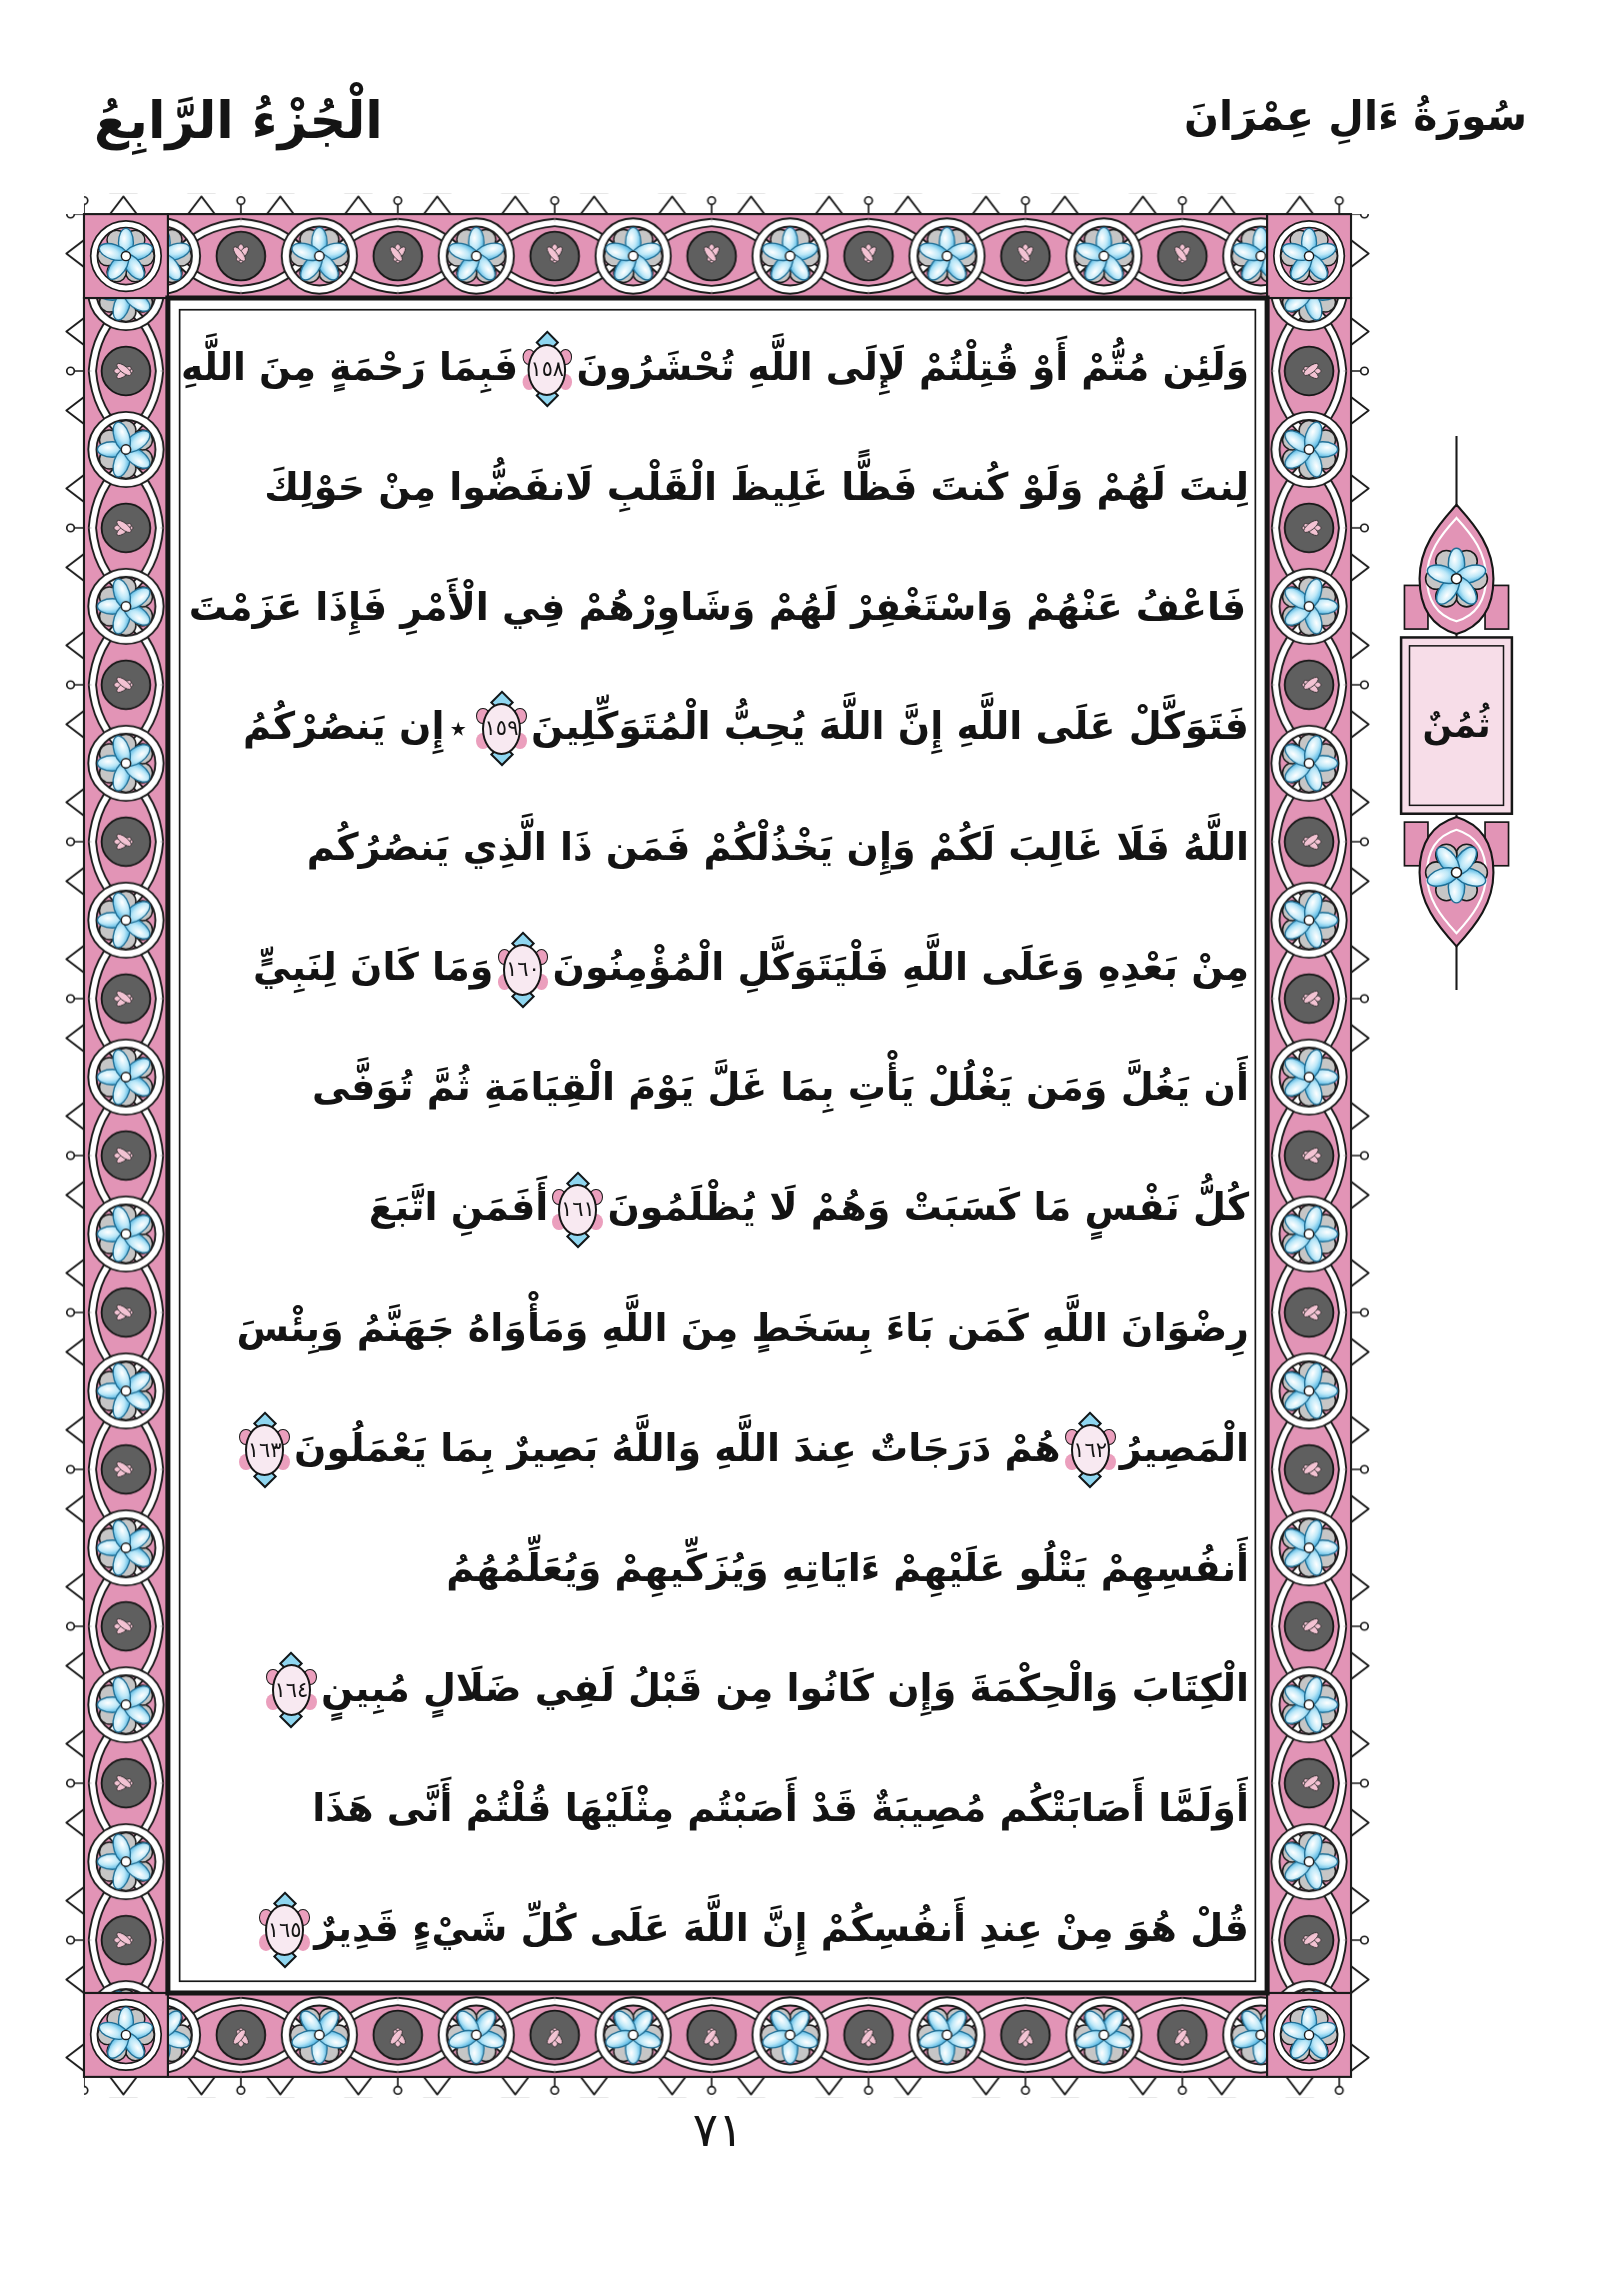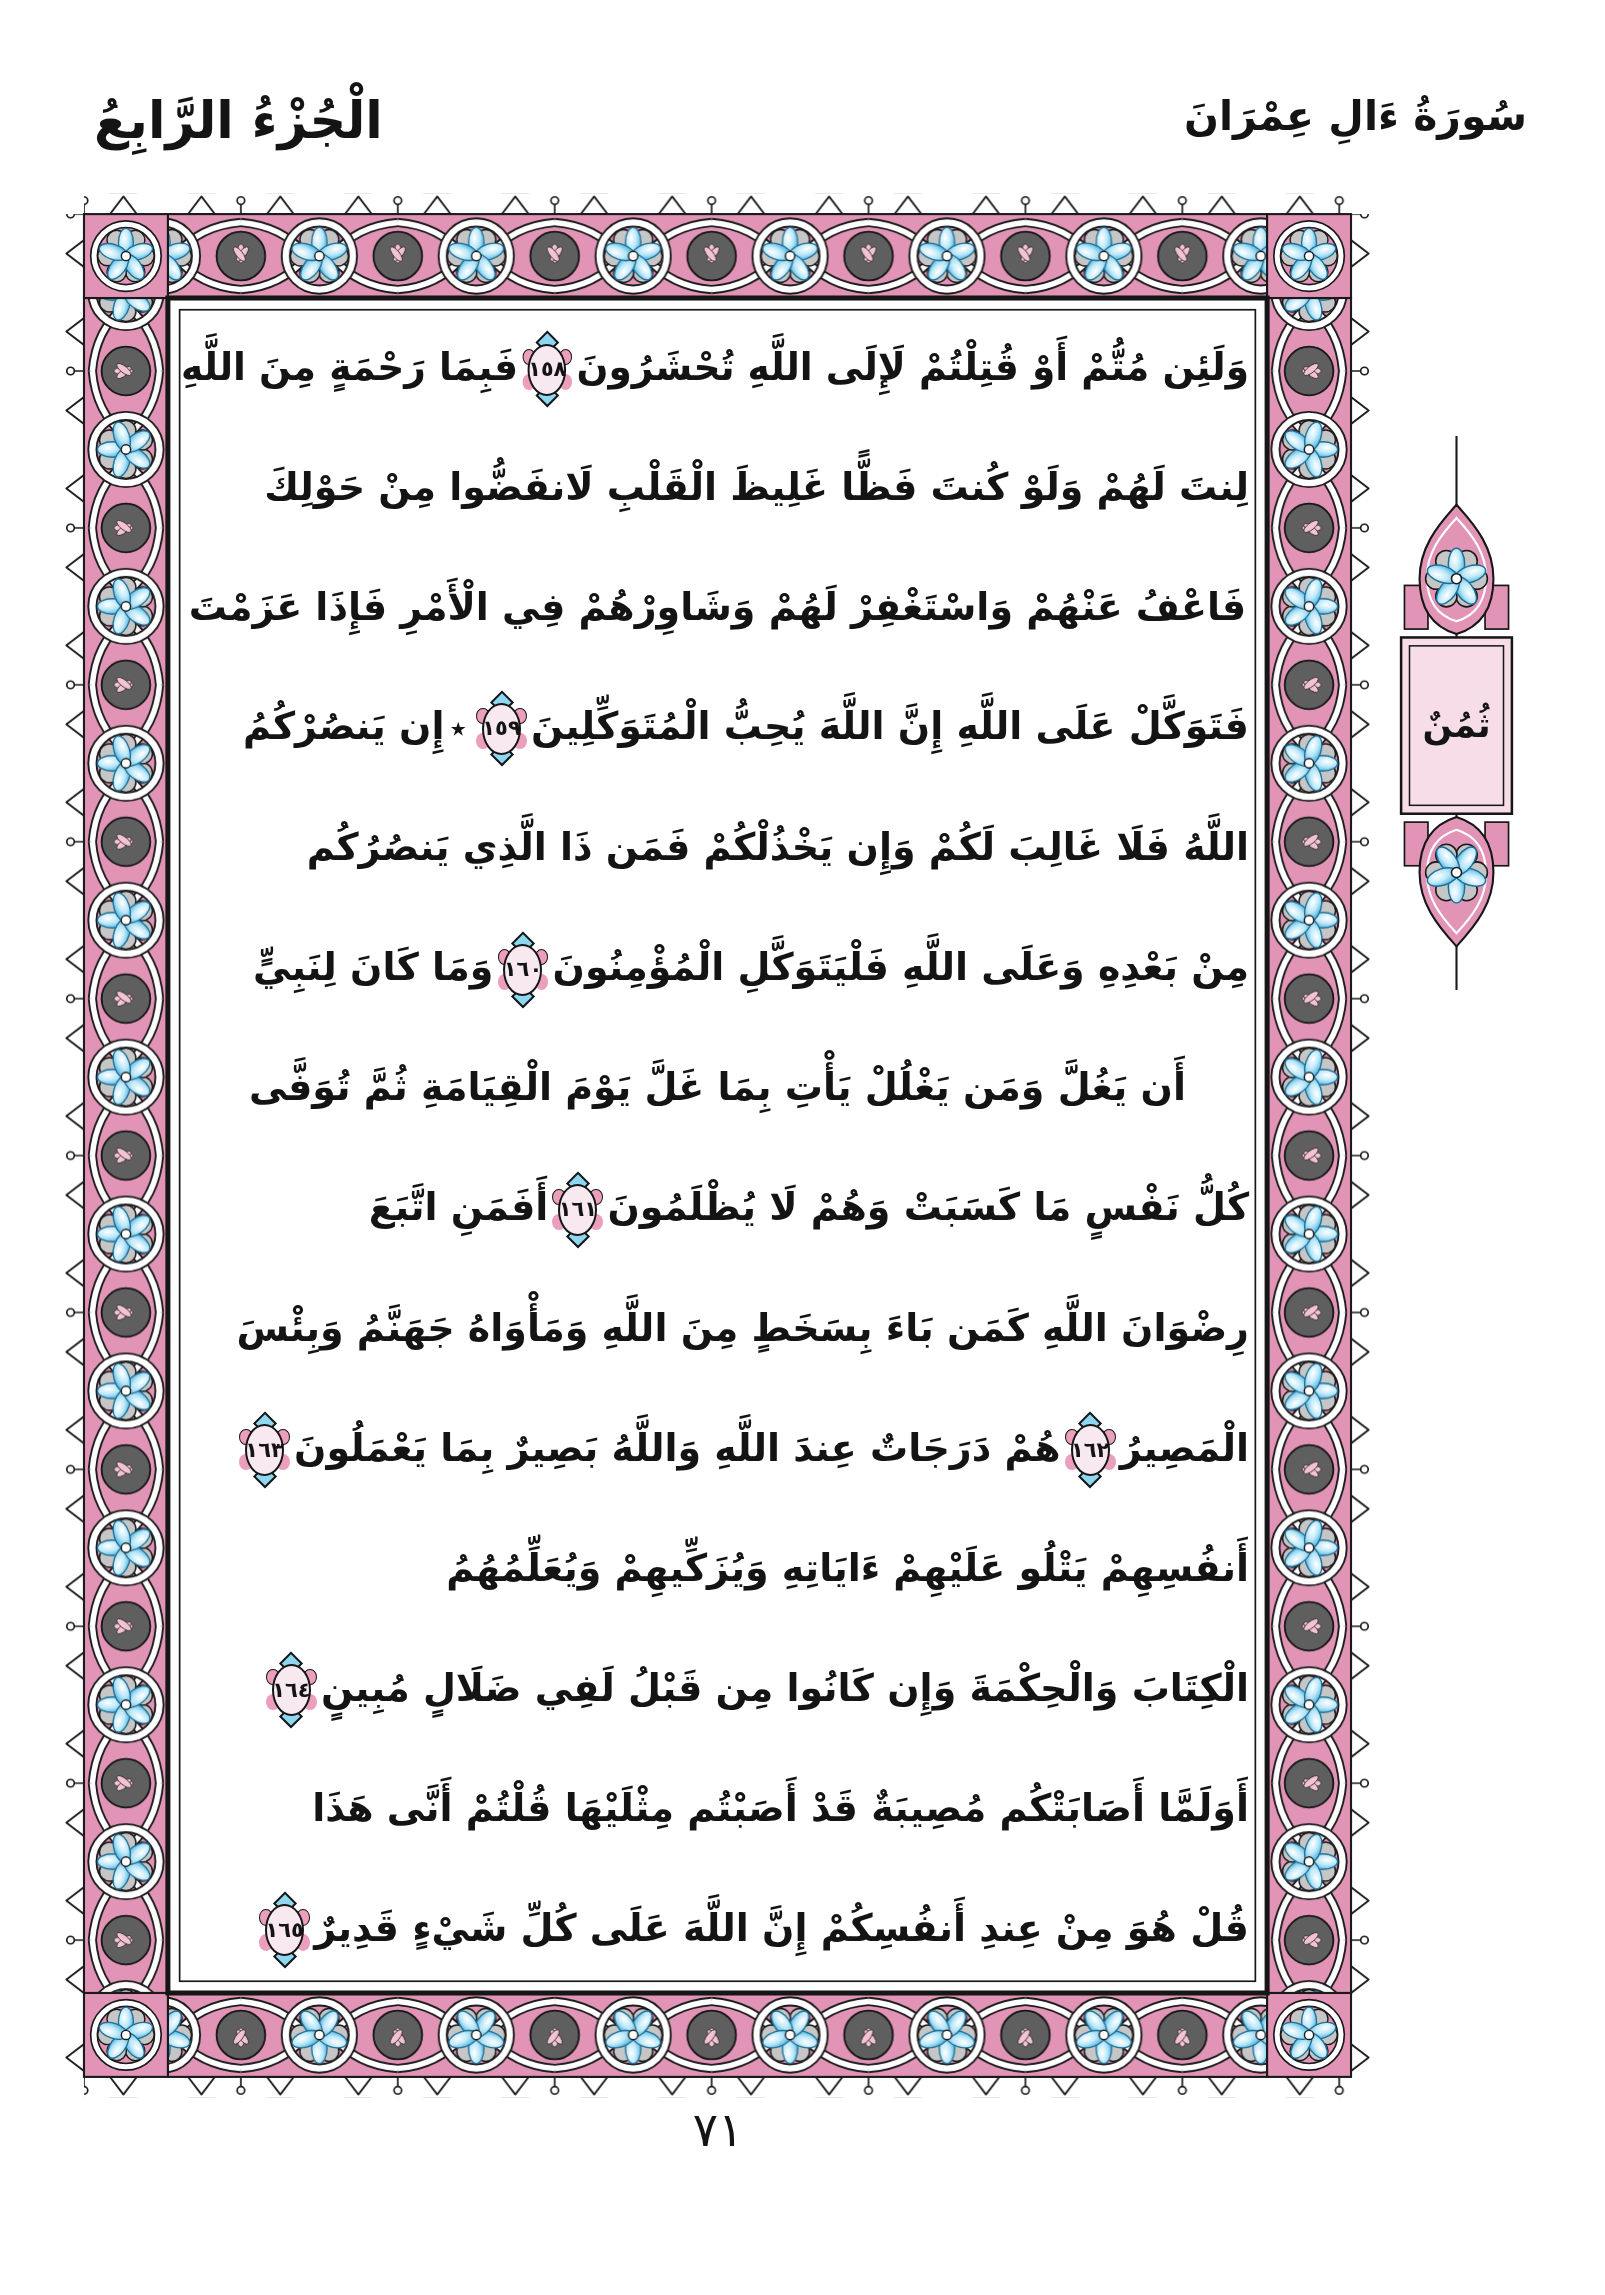--- a/index.html
+++ b/index.html
@@ -38,21 +38,21 @@
     box-shadow:0 25px 0 0 #eb9fbd;
   }
   .vm .lb.l{left:-5.9px;}
   .vm .lb.r{right:-5.9px;}
   .vm .vbody{
     position:absolute;inset:0;background:#f8e9f1;border:2.5px solid #161616;
     border-radius:50%;z-index:1;
   }
   .vm .vnum{
     position:absolute;inset:0;display:flex;align-items:center;justify-content:center;
-    font-size:21px;font-weight:bold;z-index:2;line-height:1;
+    font-size:21px;font-weight:normal;z-index:2;line-height:1;
   }
   .hizb-star{font-size:32px;vertical-align:middle;margin:0 5px;font-weight:normal;}
   
   .rub-wrap{position:absolute;left:1385px;top:436px;width:143px;height:554px;}
   .rub-label{
     position:absolute;left:1395px;top:692px;width:123px;height:67px;line-height:67px;
     text-align:center;font-size:35px;font-weight:bold;z-index:2;
   }
   
   .pageno{
@@ -195,21 +195,21 @@
     <div class="line">
       <div class="lcontent" style="word-spacing: 0px; transform: none;"><span>فَتَوَكَّلْ عَلَى اللَّهِ إِنَّ اللَّهَ يُحِبُّ الْمُتَوَكِّلِينَ</span><span class="vm"><i class="lb l"></i><i class="lb r"></i><span class="vbody"></span><span class="vnum">١٥٩</span></span><span class="hizb-star">٭</span><span>إِن يَنصُرْكُمُ</span></div>
     </div>
     <div class="line">
       <div class="lcontent" style="word-spacing: 0px; transform: none;"><span>اللَّهُ فَلَا غَالِبَ لَكُمْ وَإِن يَخْذُلْكُمْ فَمَن ذَا الَّذِي يَنصُرُكُم</span></div>
     </div>
     <div class="line">
       <div class="lcontent" style="word-spacing: 0px; transform: none;"><span>مِنْ بَعْدِهِ وَعَلَى اللَّهِ فَلْيَتَوَكَّلِ الْمُؤْمِنُونَ</span><span class="vm"><i class="lb l"></i><i class="lb r"></i><span class="vbody"></span><span class="vnum">١٦٠</span></span><span>وَمَا كَانَ لِنَبِيٍّ</span></div>
     </div>
     <div class="line">
-      <div class="lcontent" style="word-spacing: 0px; transform: none; text-align: center;"><span>أَن يَغُلَّ وَمَن يَغْلُلْ يَأْتِ بِمَا غَلَّ يَوْمَ الْقِيَامَةِ ثُمَّ تُوَفَّى</span></div>
+      <div class="lcontent" style="word-spacing: 0px; transform: none;"><span>أَن يَغُلَّ وَمَن يَغْلُلْ يَأْتِ بِمَا غَلَّ يَوْمَ الْقِيَامَةِ ثُمَّ تُوَفَّى</span></div>
     </div>
     <div class="line">
       <div class="lcontent" style="word-spacing: 0px; transform: none;"><span>كُلُّ نَفْسٍ مَا كَسَبَتْ وَهُمْ لَا يُظْلَمُونَ</span><span class="vm"><i class="lb l"></i><i class="lb r"></i><span class="vbody"></span><span class="vnum">١٦١</span></span><span>أَفَمَنِ اتَّبَعَ</span></div>
     </div>
     <div class="line">
       <div class="lcontent" style="word-spacing: 0px; transform: none;"><span>رِضْوَانَ اللَّهِ كَمَن بَاءَ بِسَخَطٍ مِنَ اللَّهِ وَمَأْوَاهُ جَهَنَّمُ وَبِئْسَ</span></div>
     </div>
     <div class="line">
       <div class="lcontent" style="word-spacing: 0px; transform: none;"><span>الْمَصِيرُ</span><span class="vm"><i class="lb l"></i><i class="lb r"></i><span class="vbody"></span><span class="vnum">١٦٢</span></span><span>هُمْ دَرَجَاتٌ عِندَ اللَّهِ وَاللَّهُ بَصِيرٌ بِمَا يَعْمَلُونَ</span><span class="vm"><i class="lb l"></i><i class="lb r"></i><span class="vbody"></span><span class="vnum">١٦٣</span></span></div>
     </div>

